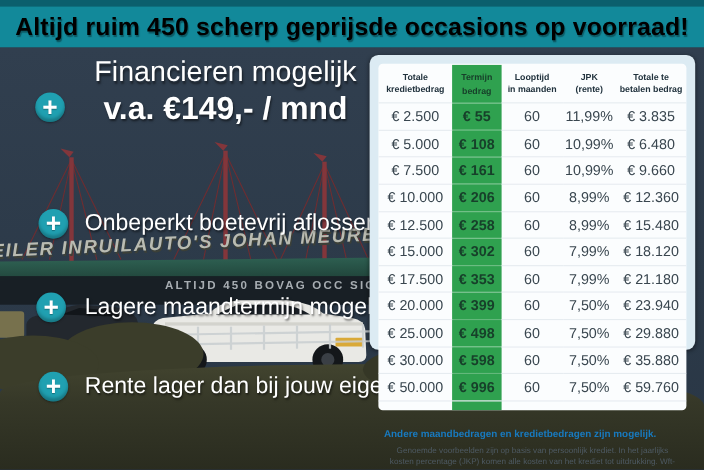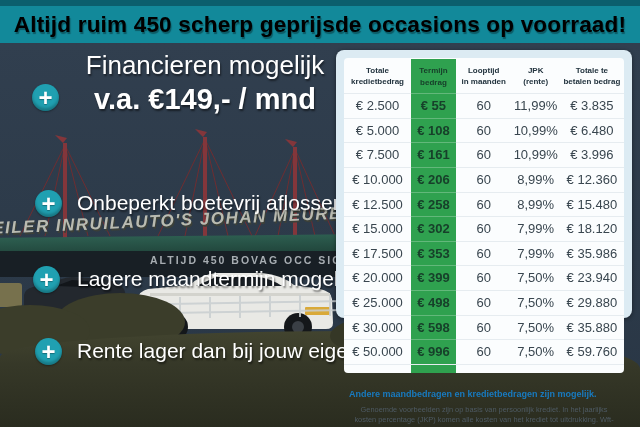--- a/index.html
+++ b/index.html
@@ -233,21 +233,21 @@
             <td class="green">€ 108</td>
             <td>60</td>
             <td>10,99%</td>
             <td>€ 6.480</td>
           </tr>
           <tr>
             <td>€ 7.500</td>
             <td class="green">€ 161</td>
             <td>60</td>
             <td>10,99%</td>
-            <td>€ 3.996</td>
+            <td>€ 9.660</td>
           </tr>
           <tr>
             <td>€ 10.000</td>
             <td class="green">€ 206</td>
             <td>60</td>
             <td>8,99%</td>
             <td>€ 12.360</td>
           </tr>
           <tr>
             <td>€ 12.500</td>
@@ -261,21 +261,21 @@
             <td class="green">€ 302</td>
             <td>60</td>
             <td>7,99%</td>
             <td>€ 18.120</td>
           </tr>
           <tr>
             <td>€ 17.500</td>
             <td class="green">€ 353</td>
             <td>60</td>
             <td>7,99%</td>
-            <td>€ 35.986</td>
+            <td>€ 21.180</td>
           </tr>
           <tr>
             <td>€ 20.000</td>
             <td class="green">€ 399</td>
             <td>60</td>
             <td>7,50%</td>
             <td>€ 23.940</td>
           </tr>
           <tr>
             <td>€ 25.000</td>

